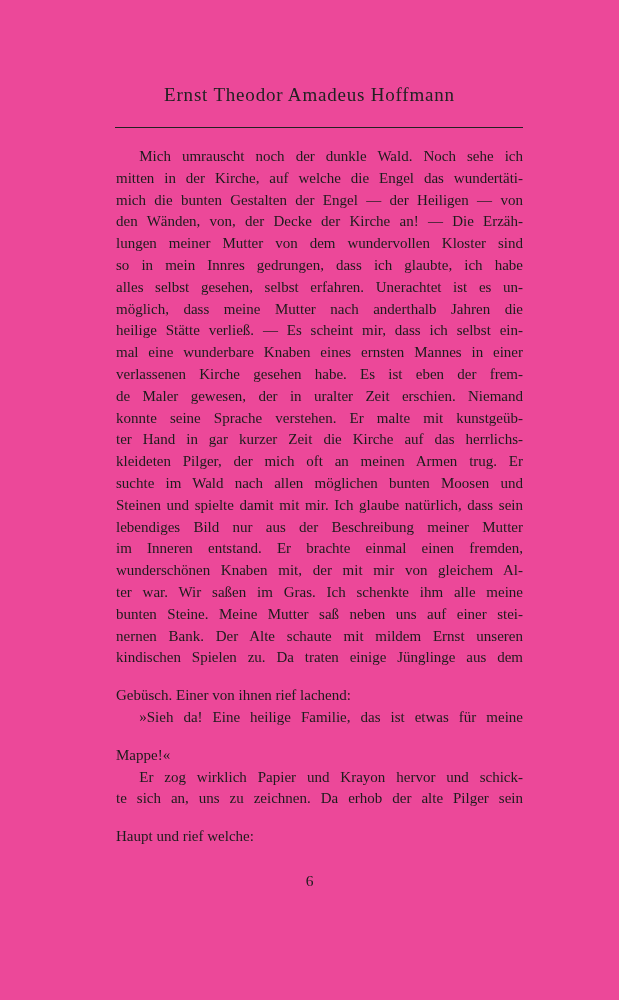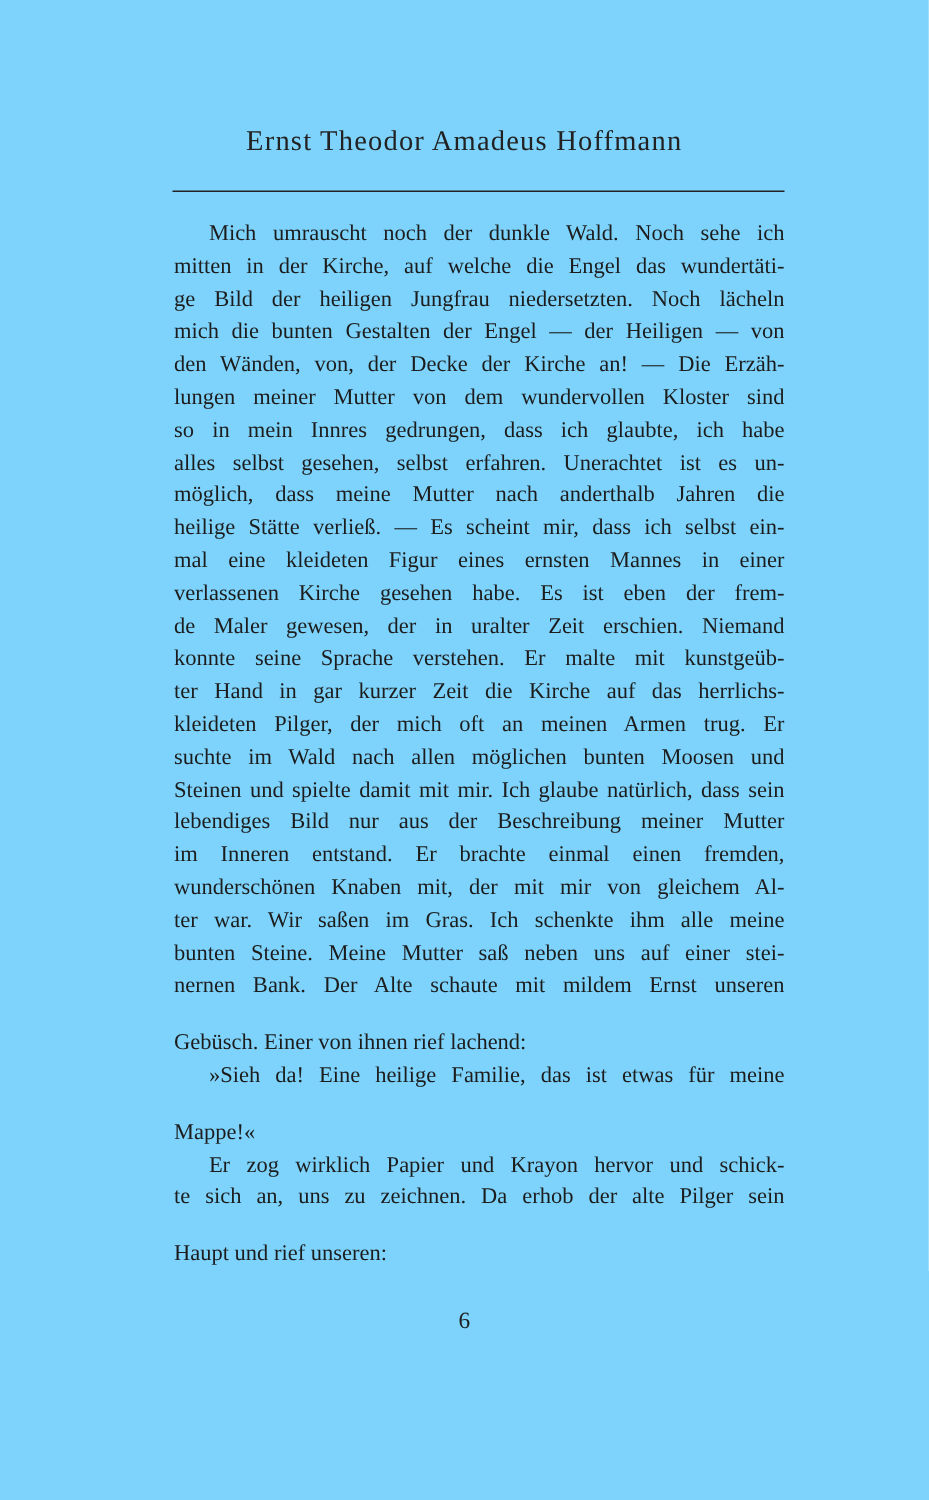--- a/index.html
+++ b/index.html
@@ -9,21 +9,21 @@
     height: 1000px;
     background: #ffffff;
     color: #1c1c1c;
     font-family: "Liberation Serif", "DejaVu Serif", serif;
     overflow: hidden;
   }
   .page {
     position: relative;
     width: 619px;
     height: 1000px;
-    background: #7dd3fc;
+    background: #ec4899;
   }
   .header-title {
     position: absolute;
     top: 84px;
     left: 106px;
     width: 407px;
     text-align: center;
     font-size: 19px;
     letter-spacing: 0.8px;
     color: #222222;
@@ -72,43 +72,43 @@
 </style>
 </head>
 <body>
 
 <div class="page">
   <div class="header-title">Ernst Theodor Amadeus Hoffmann</div>
   <div class="header-rule"></div>
   <div class="body-text">
       <div class="line first">Mich umrauscht noch der dunkle Wald. Noch sehe ich</div>
       <div class="line">mitten in der Kirche, auf welche die Engel das wundertäti-</div>
-      <div class="line">ge Bild der heiligen Jungfrau niedersetzten. Noch lächeln</div>
       <div class="line">mich die bunten Gestalten der Engel — der Heiligen — von</div>
       <div class="line">den Wänden, von, der Decke der Kirche an! — Die Erzäh-</div>
       <div class="line">lungen meiner Mutter von dem wundervollen Kloster sind</div>
       <div class="line">so in mein Innres gedrungen, dass ich glaubte, ich habe</div>
       <div class="line">alles selbst gesehen, selbst erfahren. Unerachtet ist es un-</div>
       <div class="line">möglich, dass meine Mutter nach anderthalb Jahren die</div>
       <div class="line">heilige Stätte verließ. — Es scheint mir, dass ich selbst ein-</div>
-      <div class="line">mal eine kleideten Figur eines ernsten Mannes in einer</div>
+      <div class="line">mal eine wunderbare Knaben eines ernsten Mannes in einer</div>
       <div class="line">verlassenen Kirche gesehen habe. Es ist eben der frem-</div>
       <div class="line">de Maler gewesen, der in uralter Zeit erschien. Niemand</div>
       <div class="line">konnte seine Sprache verstehen. Er malte mit kunstgeüb-</div>
       <div class="line">ter Hand in gar kurzer Zeit die Kirche auf das herrlichs-</div>
       <div class="line">kleideten Pilger, der mich oft an meinen Armen trug. Er</div>
       <div class="line">suchte im Wald nach allen möglichen bunten Moosen und</div>
       <div class="line">Steinen und spielte damit mit mir. Ich glaube natürlich, dass sein</div>
       <div class="line">lebendiges Bild nur aus der Beschreibung meiner Mutter</div>
       <div class="line">im Inneren entstand. Er brachte einmal einen fremden,</div>
       <div class="line">wunderschönen Knaben mit, der mit mir von gleichem Al-</div>
       <div class="line">ter war. Wir saßen im Gras. Ich schenkte ihm alle meine</div>
       <div class="line">bunten Steine. Meine Mutter saß neben uns auf einer stei-</div>
       <div class="line">nernen Bank. Der Alte schaute mit mildem Ernst unseren</div>
+      <div class="line">kindischen Spielen zu. Da traten einige Jünglinge aus dem</div>
       <div class="line last">Gebüsch. Einer von ihnen rief lachend:</div>
       <div class="line first">»Sieh da! Eine heilige Familie, das ist etwas für meine</div>
       <div class="line last">Mappe!«</div>
       <div class="line first">Er zog wirklich Papier und Krayon hervor und schick-</div>
       <div class="line">te sich an, uns zu zeichnen. Da erhob der alte Pilger sein</div>
-      <div class="line last">Haupt und rief unseren:</div>
+      <div class="line last">Haupt und rief welche:</div>
     </div>
   <div class="page-number">6</div>
 </div>
 
 </body></html>

